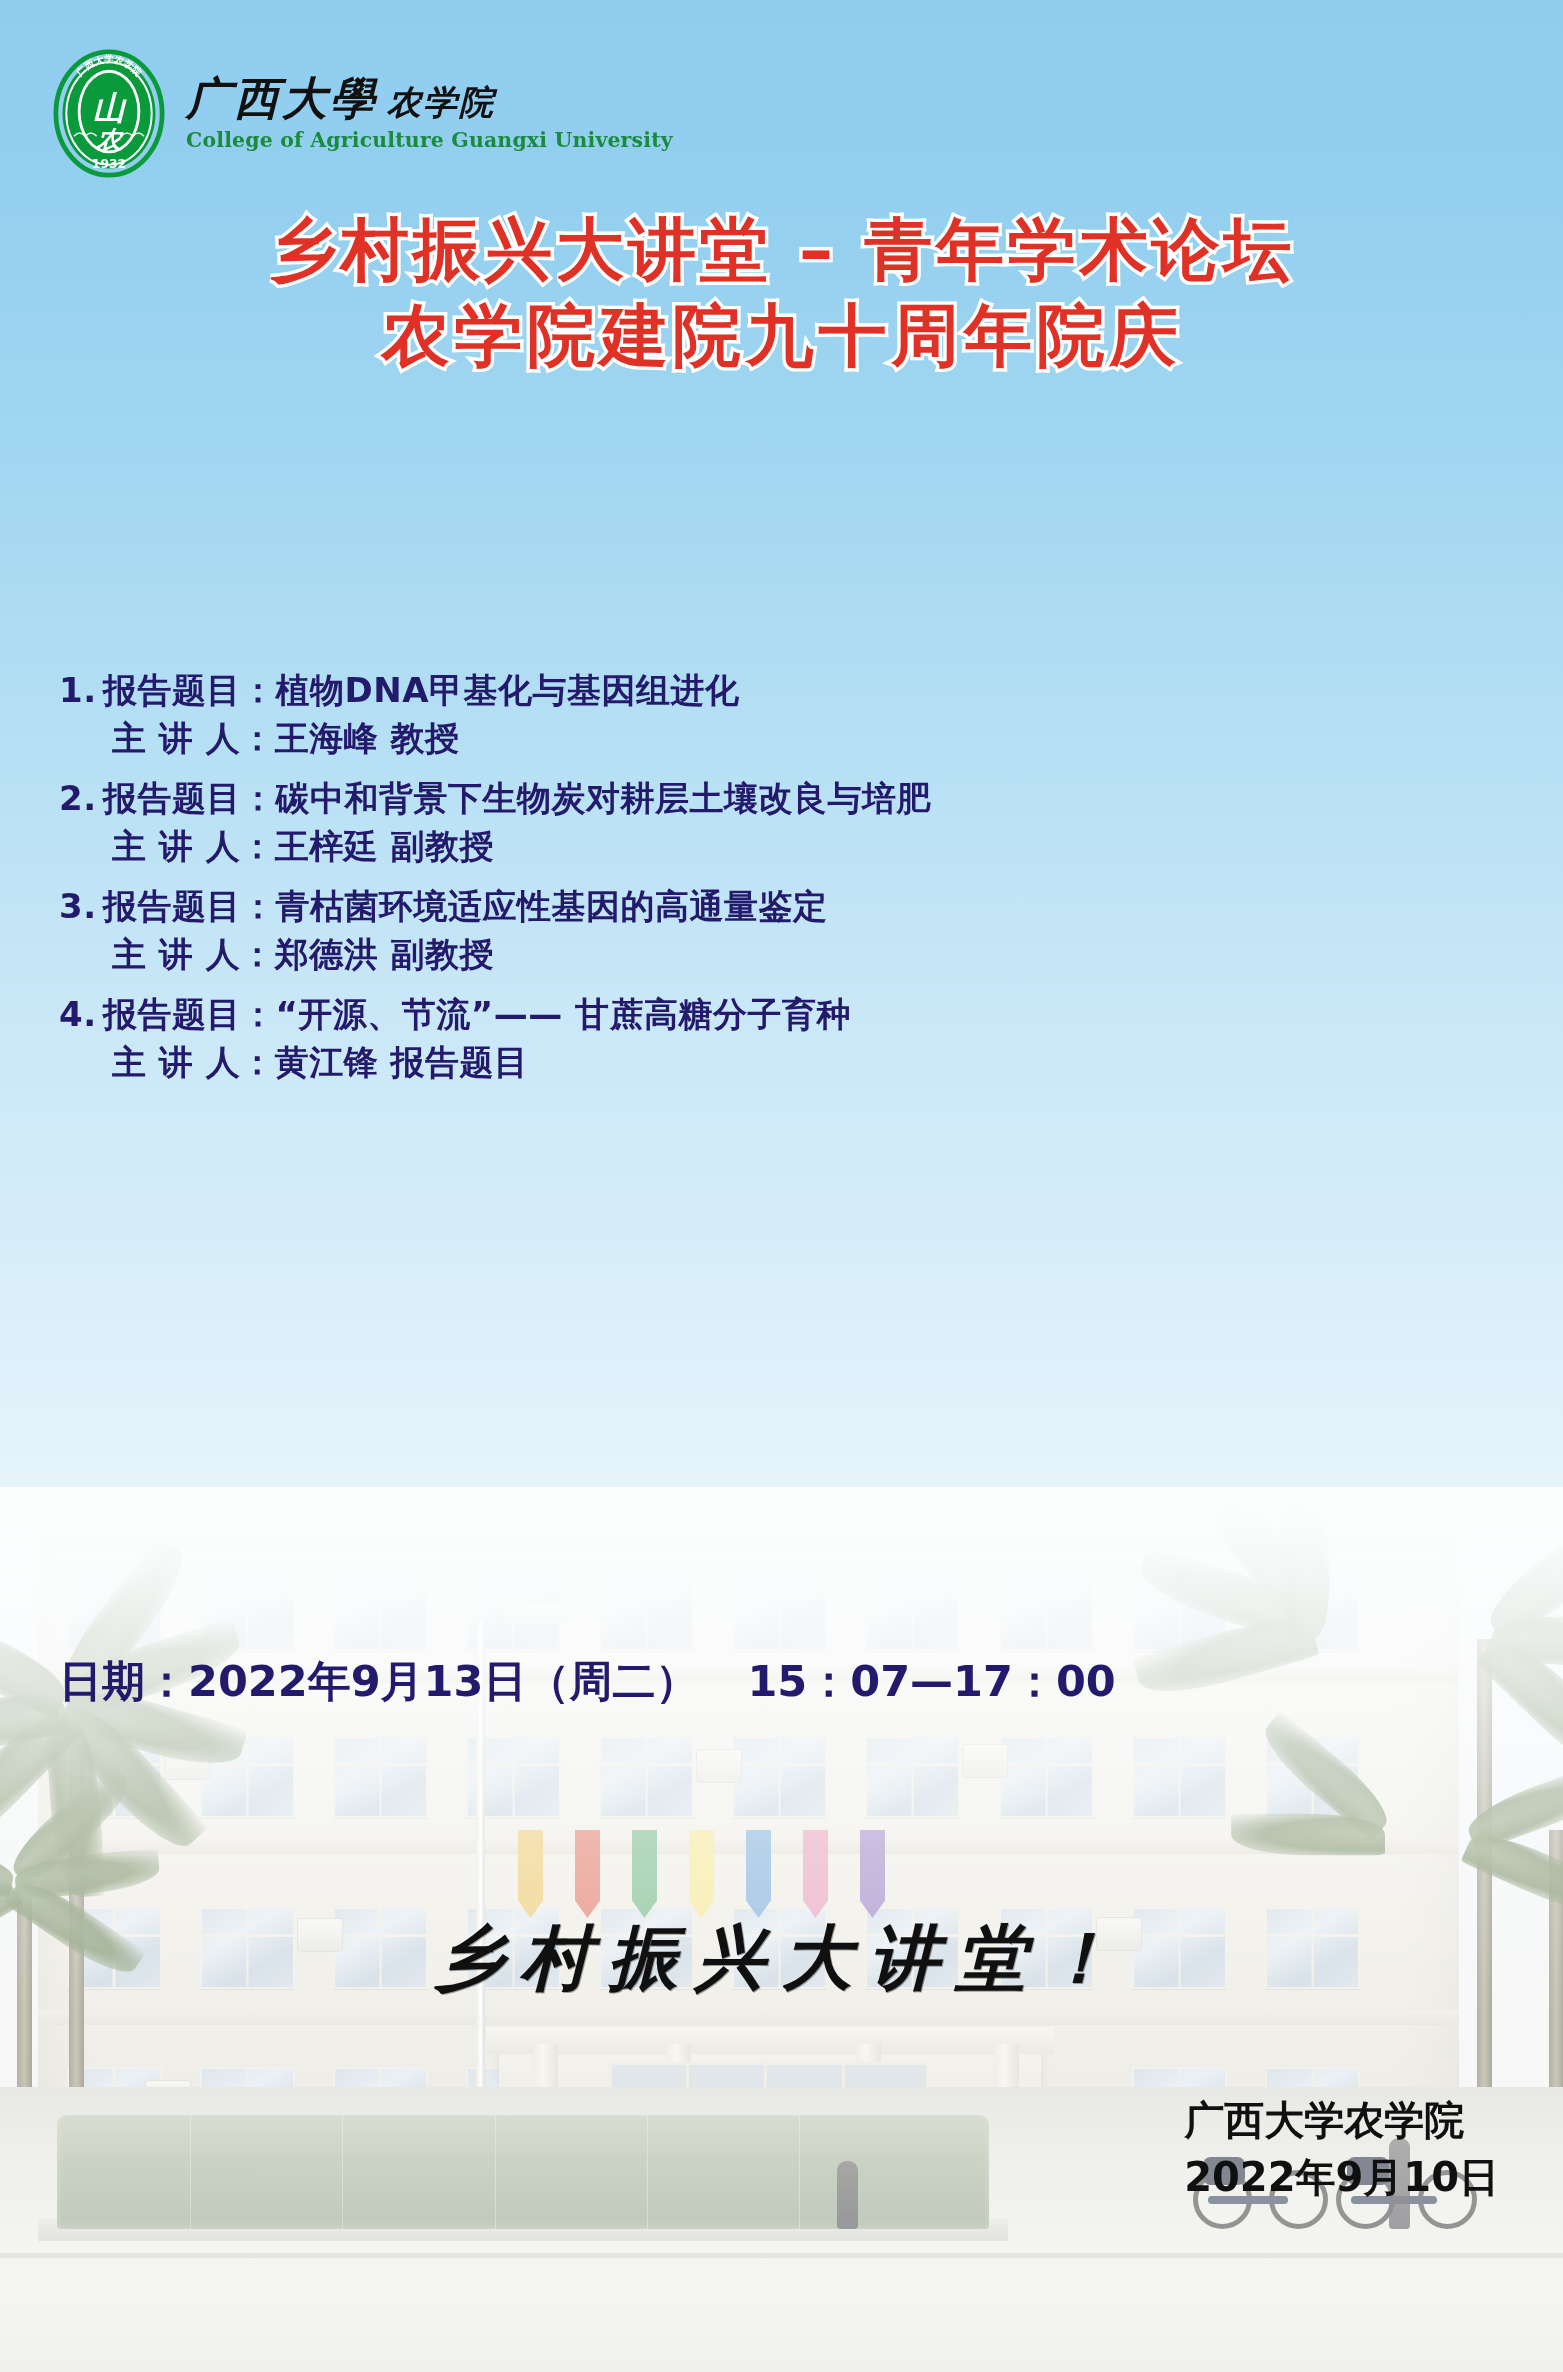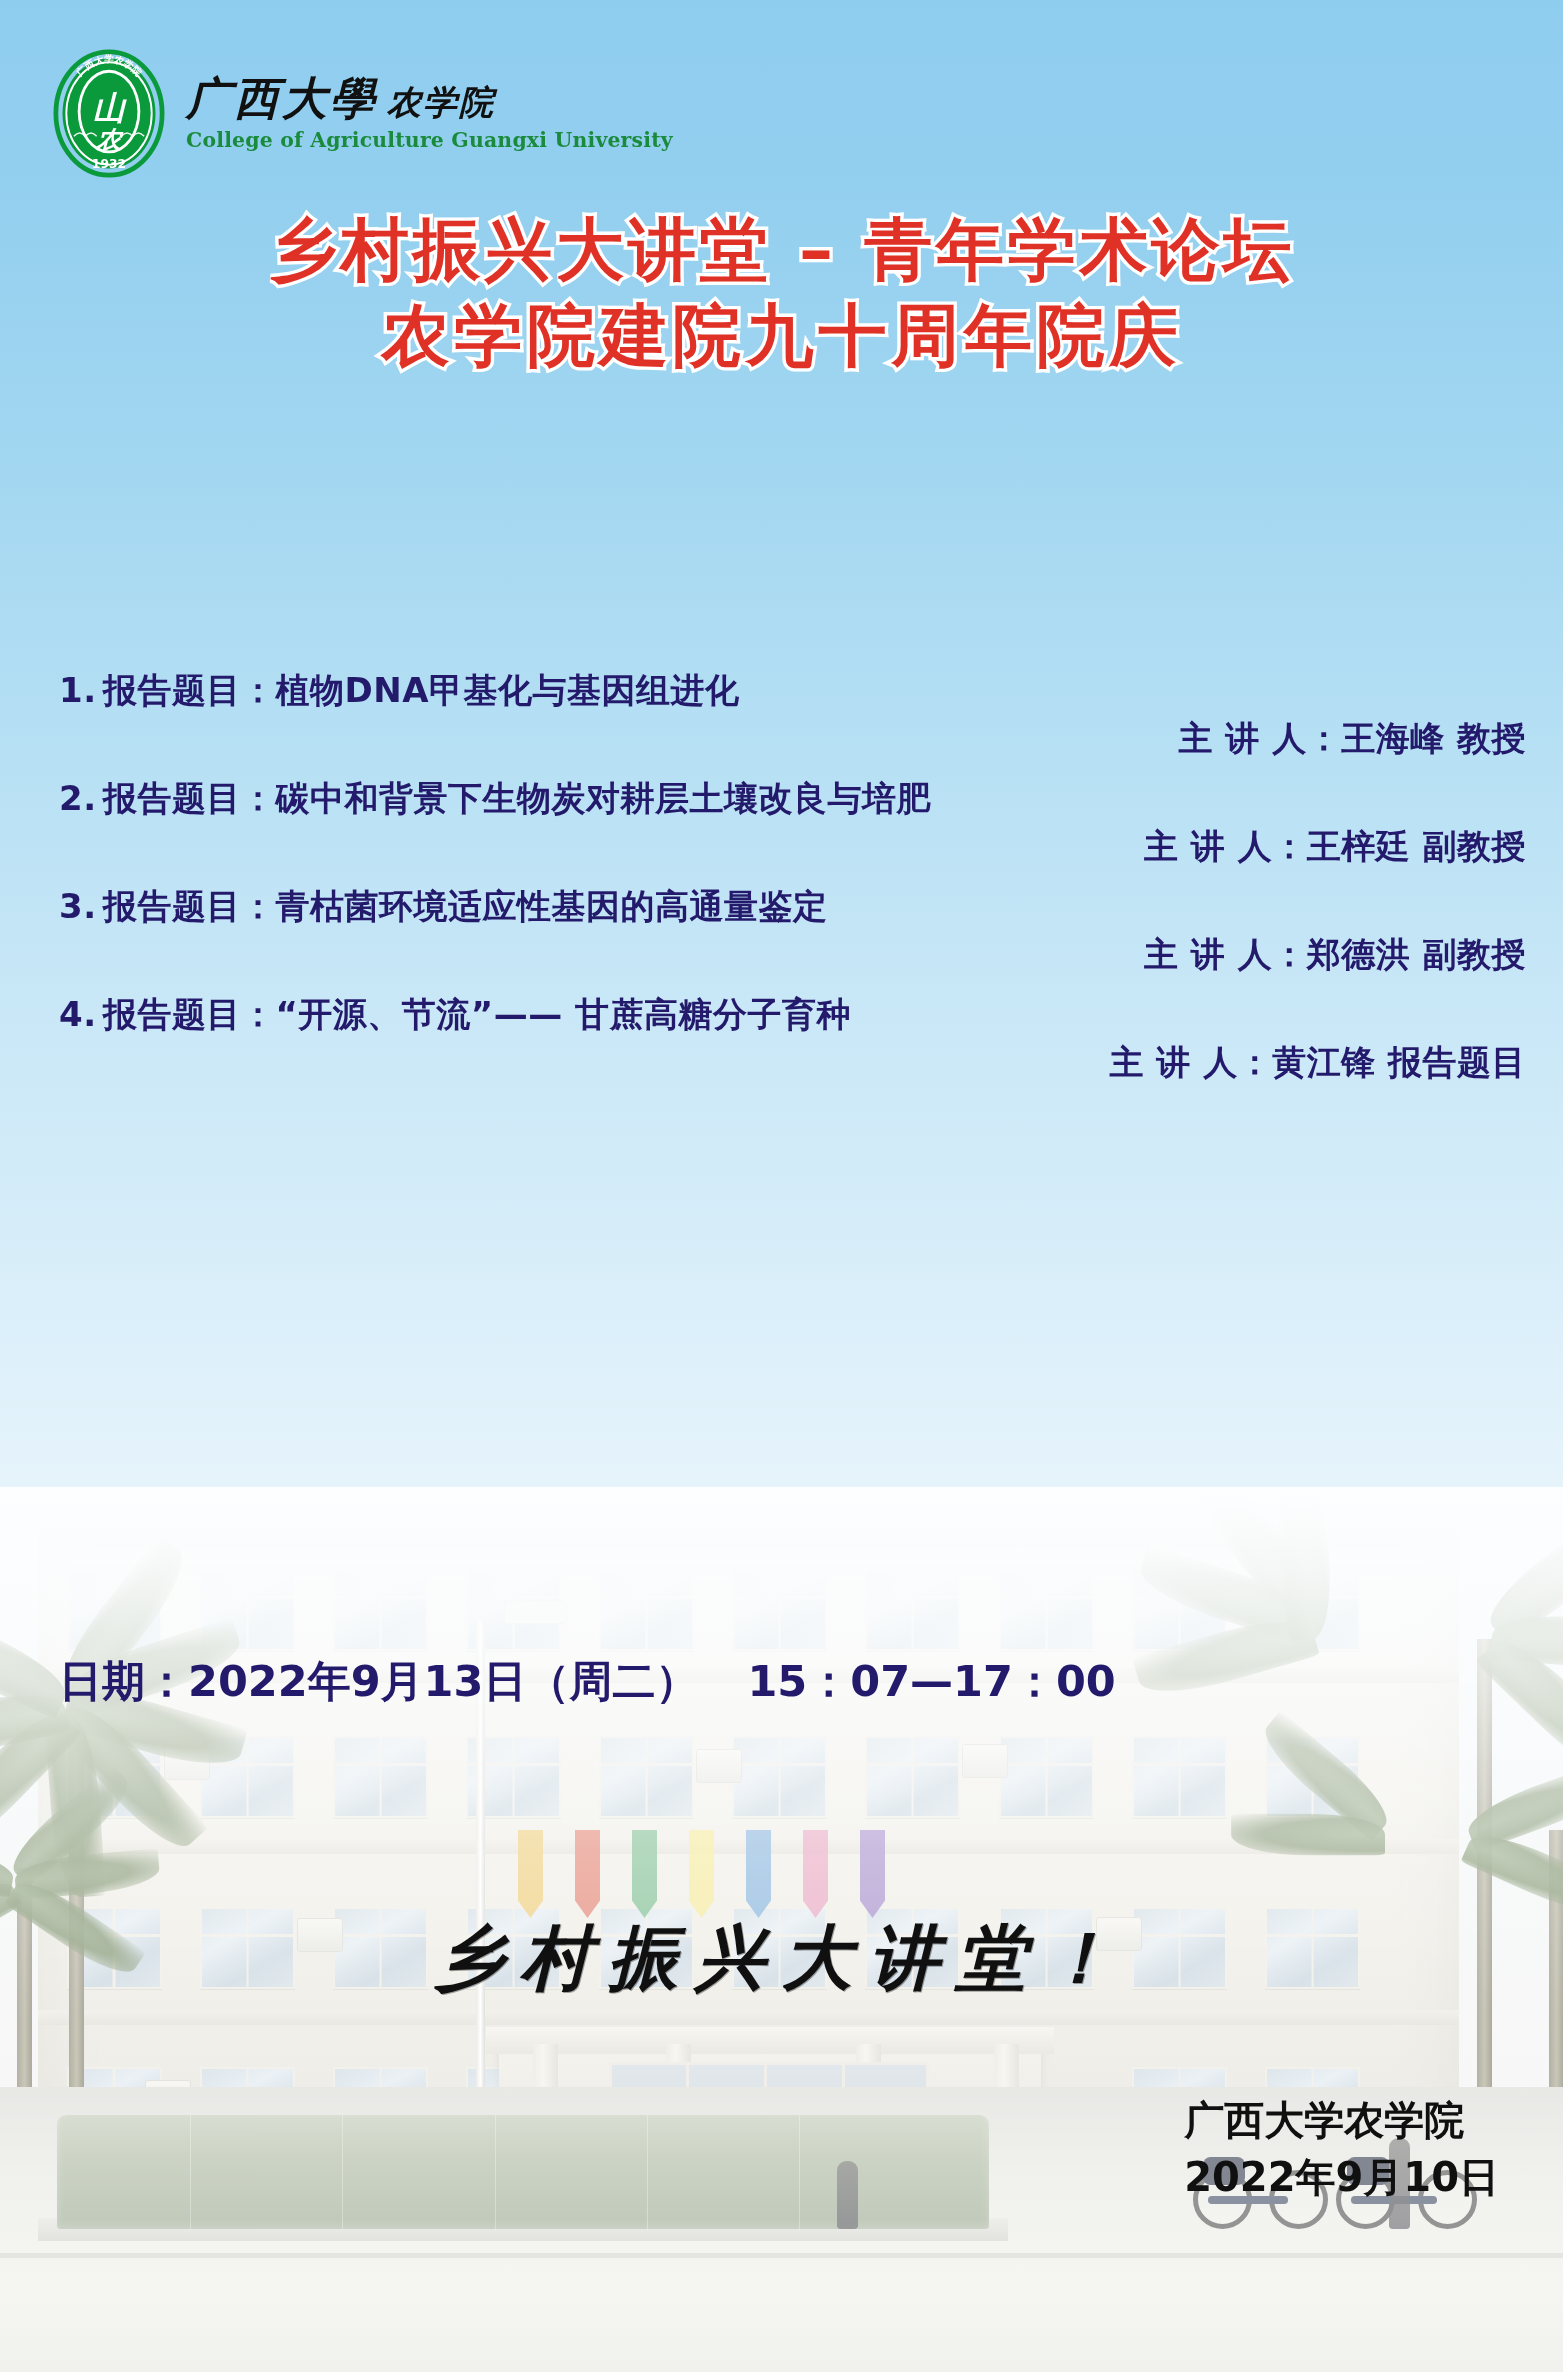--- a/index.html
+++ b/index.html
@@ -174,21 +174,21 @@
   
   .program{position:absolute;left:59px;right:38px;top:666px;}
   .item{margin-bottom:11.4px;}
   .line{
     color:#241a6b;
     font-family:"DejaVu Sans","Liberation Sans",sans-serif;
     font-weight:700;
     font-size:34px;line-height:1.42;white-space:nowrap;
   }
   .line.topic{letter-spacing:0.5px;}
-  .line.speaker{margin-left:53px;letter-spacing:0.5px;text-align:right;}
+  .line.speaker{margin-left:53px;letter-spacing:0.5px;}
   .num{display:inline-block;min-width:44px;}
 
   
   .logistics{position:absolute;left:59px;top:1647px;}
   .log-line{
     color:#241a6b;font-weight:700;
     font-family:"DejaVu Sans","Liberation Sans",sans-serif;
     font-size:43px;line-height:1.62;white-space:nowrap;
   }
   .log-line .time{margin-left:49px;}

